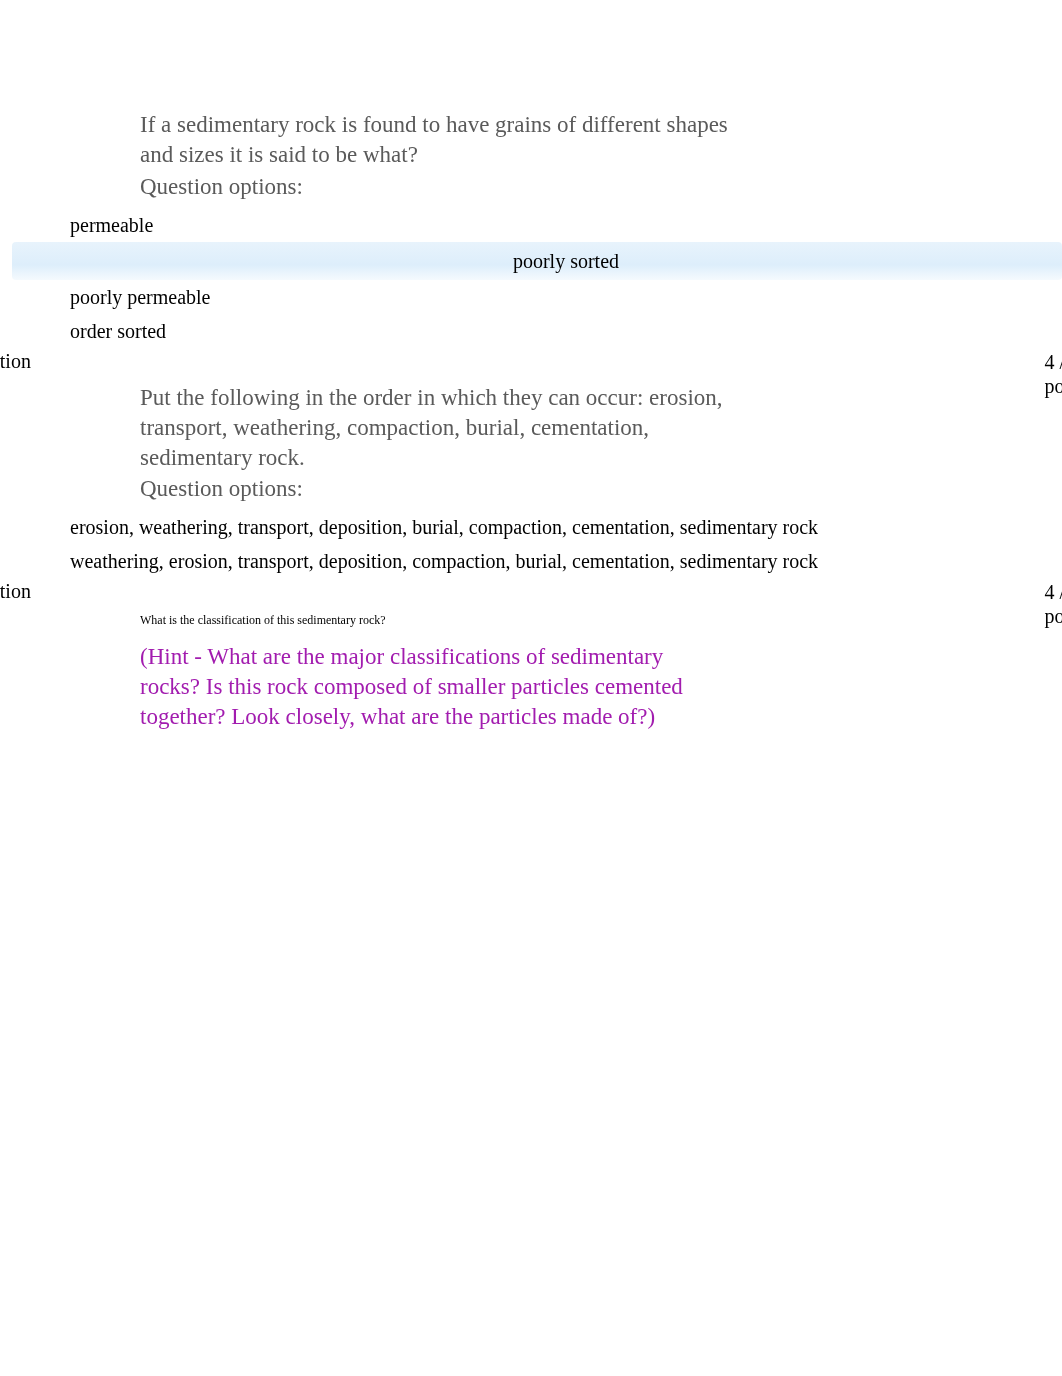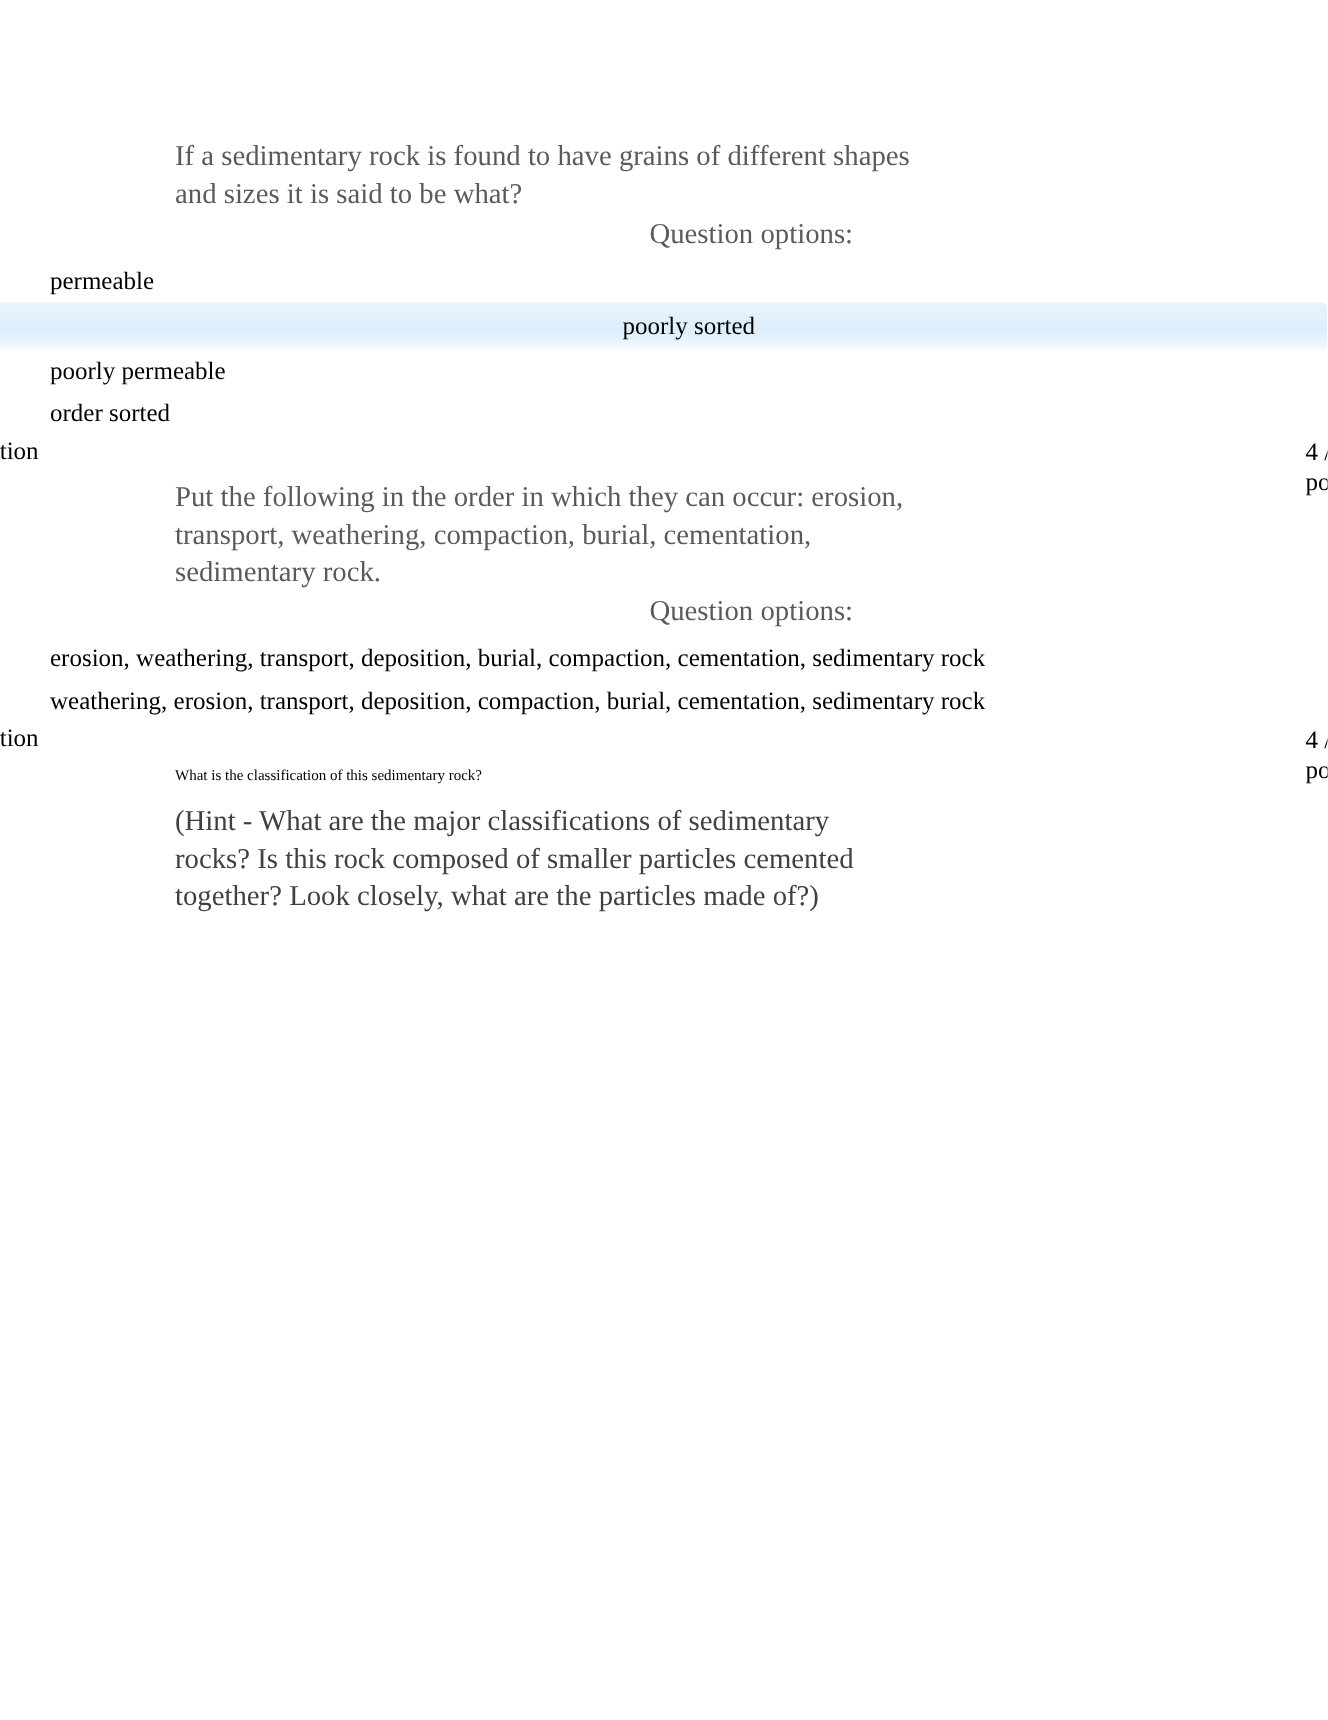--- a/index.html
+++ b/index.html
@@ -27,24 +27,23 @@
       line-height: 1.3;
       margin-left: 128px;
       margin-right: 320px;
       margin-bottom: 4px;
     }
     .question-options-label {
       color: #5a5a5a;
       font-size: 23px;
       margin-left: 128px;
       margin-bottom: 8px;
-      text-align: center;
     }
     .options-list {
-      margin-left: 28px;
+      margin-left: 58px;
     }
     .option-row {
       color: #000000;
       font-size: 20px;
       line-height: 1.5;
       padding: 2px 0 2px 0;
     }
     .option-highlighted {
       background: linear-gradient(to bottom, #e8f3fc 0%, #ddeefb 60%, #f5fafe 100%);
       border-radius: 4px;
@@ -79,21 +78,21 @@
       line-height: 1.2;
     }
     .smaller-text {
       color: #000000;
       font-size: 12px;
       margin-left: 128px;
       margin-bottom: 14px;
       margin-top: 8px;
     }
     .hint-text {
-      color: #404040;
+      color: #a21caf;
       font-size: 23px;
       line-height: 1.3;
       margin-left: 128px;
       margin-right: 340px;
     }
   </style>
 </head>
 <body>
 
 <div class="page">

